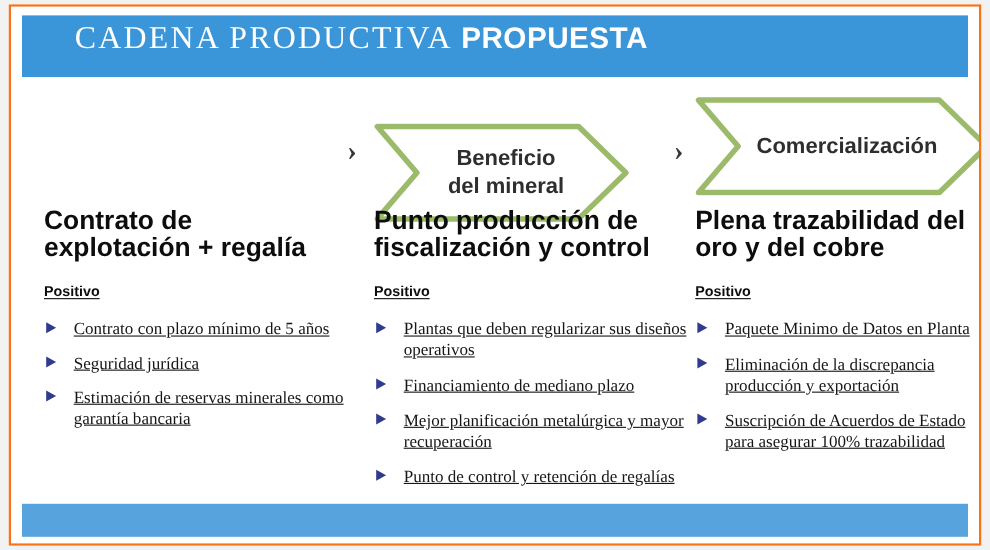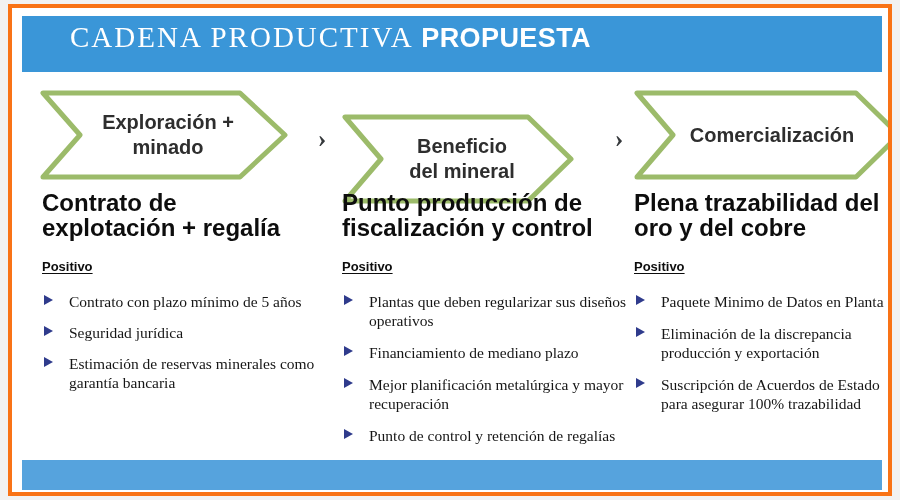--- a/index.html
+++ b/index.html
@@ -14,21 +14,21 @@
     overflow: hidden;
   }
 
   #slide {
     position: absolute;
     left: 8px;
     top: 4px;
     width: 884px;
     height: 492px;
     background: #ffffff;
-    border: 4px solid #f97316;
+    border: 2px solid #f97316;
     box-sizing: border-box;
     overflow: hidden;
   }
 
   
   #header-band {
     position: absolute;
     left: 10px;
     top: 8px;
     width: 860px;
@@ -147,20 +147,21 @@
     padding: 0;
   }
   .bullet {
     position: relative;
     padding-left: 27px;
     margin-bottom: 12px;
     color: #161616;
     font-family: "Liberation Serif", serif;
     font-size: 15.5px;
     line-height: 19px;
+    text-decoration: underline;
   }
   .bullet:last-child { margin-bottom: 0; }
   .bullet .marker {
     position: absolute;
     left: 2px;
     top: 3px;
     width: 0;
     height: 0;
     border-top: 5px solid transparent;
     border-bottom: 5px solid transparent;
@@ -180,29 +181,20 @@
   }
 </style>
 </head>
 <body>
 
 <div id="slide">
 
   <div id="header-band"></div>
   <div id="header-title"><span>CADENA PRODUCTIVA </span><span class="bold-part">PROPUESTA</span></div>
 
-  <div class="chev-wrap" id="chev1">
-    <div class="chev">
-      <svg width="248" height="90" viewBox="0 0 248 90">
-        <polygon points="3,3 200,3 245,45 200,87 3,87 40,45" fill="#ffffff" stroke="#9cbb6a" stroke-width="5" stroke-linejoin="round"></polygon>
-      </svg>
-      <div class="chev-label">Exploración +
-minado</div>
-    </div>
-  </div>
 
   <div class="sep-chevron" id="sep1">›</div>
 
   <div class="chev-wrap" id="chev2">
     <div class="chev">
       <svg width="232" height="90" viewBox="0 0 232 90">
         <polygon points="3,3 186,3 229,45 186,87 3,87 39,45" fill="#ffffff" stroke="#9cbb6a" stroke-width="5" stroke-linejoin="round"></polygon>
       </svg>
       <div class="chev-label">Beneficio
 del mineral</div>

